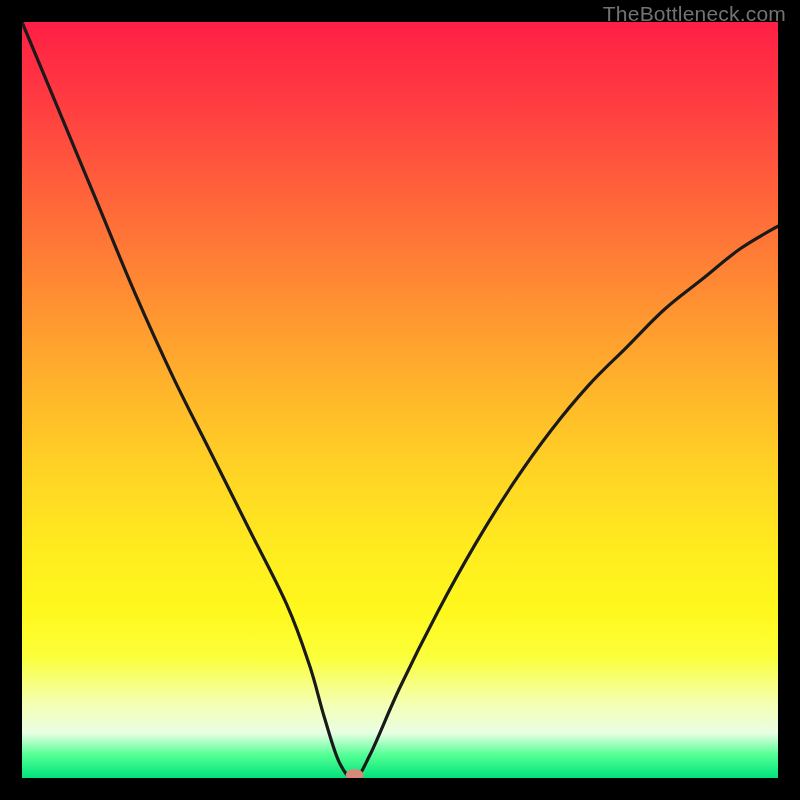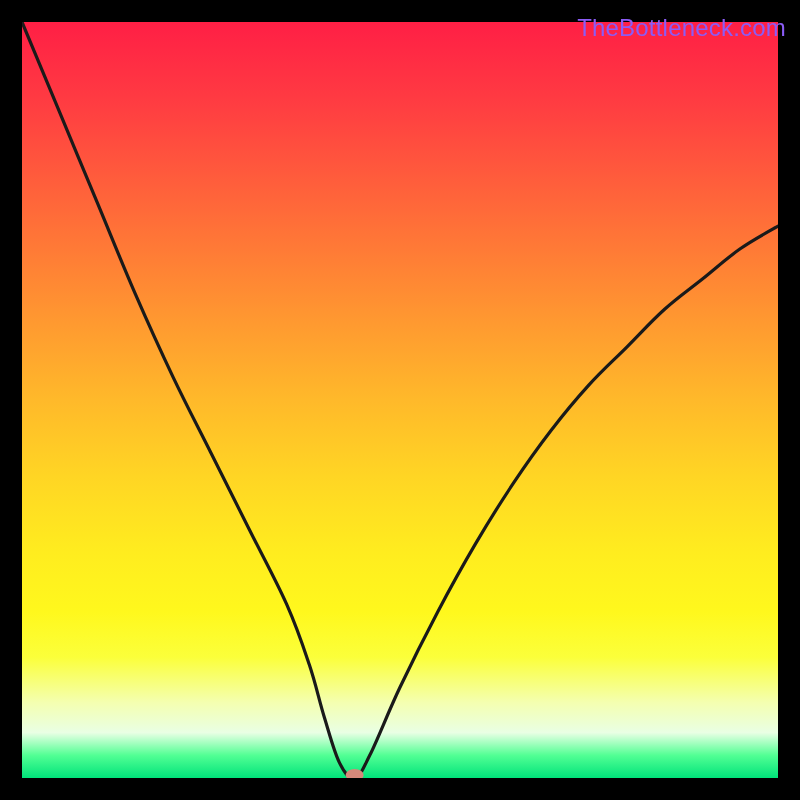--- a/index.html
+++ b/index.html
@@ -52,24 +52,24 @@
     stroke-width: 3.2;
     stroke-linejoin: round;
     stroke-linecap: round;
   }
   .min-dot {
     fill: #d6887a;
     stroke: none;
   }
   .watermark {
     position: absolute;
-    top: 14px;
+    top: 2px;
     right: 14px;
-    color: #8b5cf6;
-    font-size: 24px;
+    color: #737373;
+    font-size: 21px;
     font-weight: 500;
     letter-spacing: 0.2px;
     user-select: none;
   }
 </style>
 </head>
 <body>
 
 <div class="frame">
 

